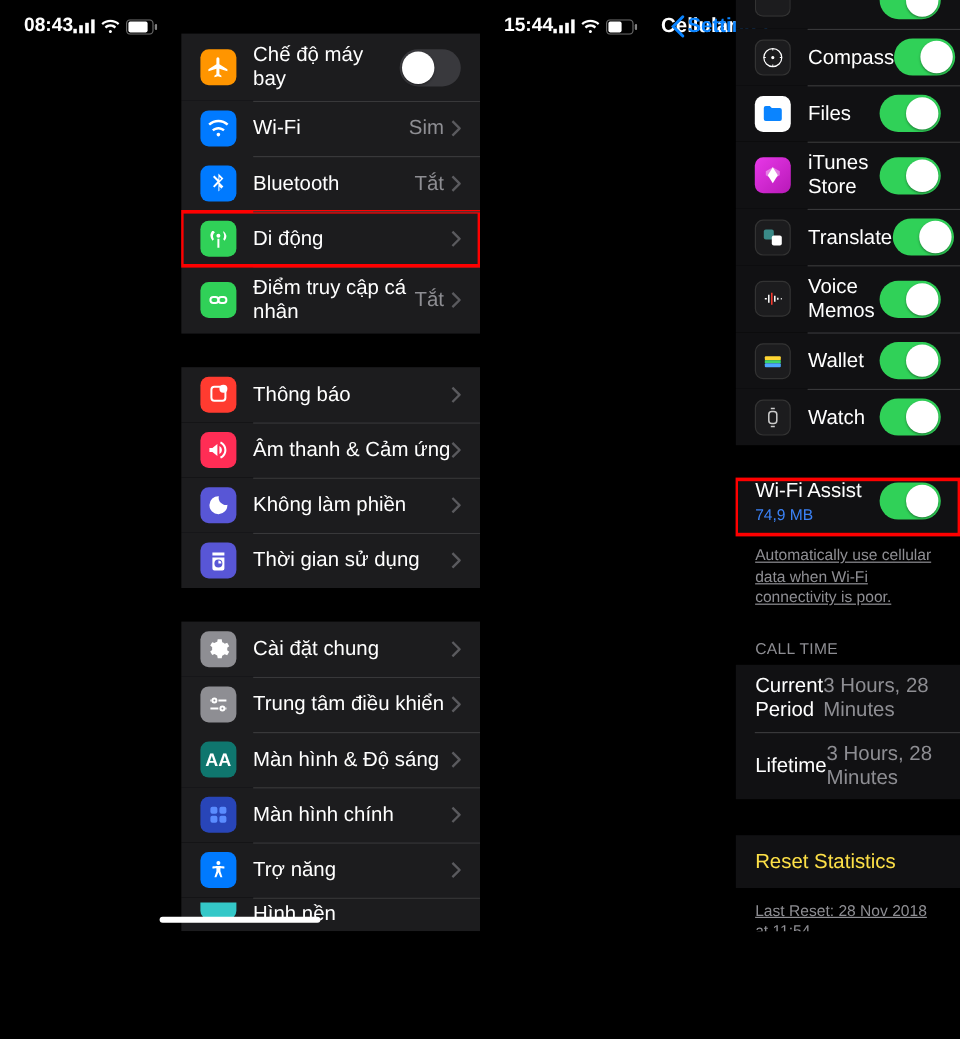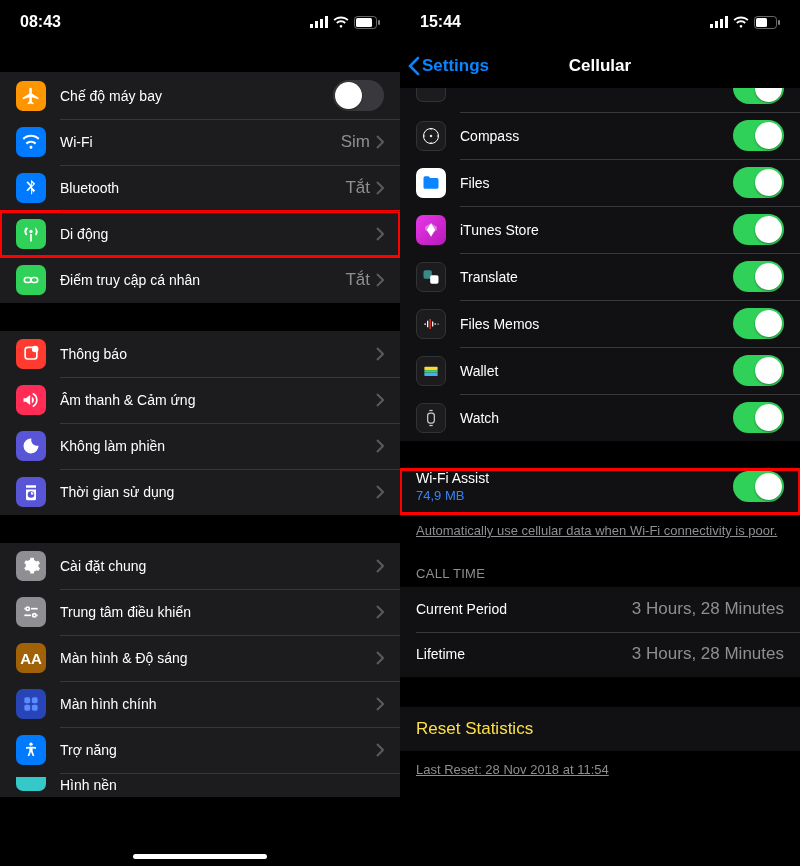--- a/index.html
+++ b/index.html
@@ -1,34 +1,34 @@
 <!DOCTYPE html>
 <html><head>
 <meta charset="utf-8">
 <style>
   * { margin:0; padding:0; box-sizing:border-box; font-family:-apple-system,"Helvetica Neue",Arial,sans-serif; }
   body { background:#000; width:800px; height:866px; display:flex; overflow:hidden; }
-  .phone { width:400px; height:866px; background:#000; display:flex; flex-direction:column; position:relative; }
+  .phone { width:400px; height:776px; background:#000; display:flex; flex-direction:row; position:relative; }
   .status-bar { height:44px; display:flex; align-items:center; justify-content:space-between; padding:0 20px; color:#fff; font-size:16px; font-weight:600; }
   .status-icons { display:flex; align-items:center; gap:5px; }
   .status-icons svg { display:block; }
   .nav-bar { height:44px; display:flex; align-items:center; justify-content:center; position:relative; color:#fff; font-size:17px; font-weight:600; }
   .back-btn { position:absolute; left:8px; display:flex; align-items:center; color:#0a84ff; font-weight:700; font-size:17px; }
   .back-btn svg { margin-right:2px; }
   .scroll { flex:1; overflow:hidden; }
   .group { margin-top:28px; }
   .group.tight { margin-top:0; }
   .row { display:flex; align-items:center; min-height:45px; padding:8px 16px 8px 16px; background:#1c1c1e; position:relative; }
   .phone-right .row { background:#111113; }
   .row + .row::before { content:""; position:absolute; left:60px; right:0; top:0; height:0.5px; background:#38383a; }
   .phone-right .row + .row.appline::before { left:60px; }
   .phone-right .row + .row.plainline::before { left:16px; }
   .icon-box { width:30px; height:30px; border-radius:7px; margin-right:14px; flex-shrink:0; display:flex; align-items:center; justify-content:center; }
   .icon-box svg { width:20px; height:20px; }
-  .row-label { color:#fff; font-size:14px; flex:1; }
+  .row-label { color:#fff; font-size:17px; flex:1; }
   .row-sub { color:#3b82f6; font-size:13px; margin-top:2px; }
   .row-value { color:#8e8e93; font-size:17px; margin-right:6px; }
   .chevron { color:#5a5a5e; flex-shrink:0; }
   .toggle { width:51px; height:31px; border-radius:16px; position:relative; flex-shrink:0; }
   .toggle.on { background:#30d158; }
   .toggle.off { background:#39393d; }
   .toggle .knob { width:27px; height:27px; border-radius:50%; background:#fff; position:absolute; top:2px; box-shadow:0 1px 2px rgba(0,0,0,.4); }
   .toggle.on .knob { right:2px; }
   .toggle.off .knob { left:2px; }
   .highlight { outline:3px solid #ff0000; outline-offset:-2px; position:relative; z-index:2; }
@@ -196,21 +196,21 @@
               <line x1="4" y1="16" x2="12" y2="16"></line>
               <line x1="19" y1="16" x2="20" y2="16"></line>
             </svg>
           </div>
         <span class="row-label">Trung tâm điều khiển</span>
         <svg class="chevron" width="8" height="14" viewBox="0 0 8 14">
             <path d="M1 1l6 6-6 6" stroke="currentColor" stroke-width="2" fill="none"></path>
           </svg>
       </div>
       <div class="row">
-        <div class="icon-box" style="background:#a16207">
+        <div class="icon-box" style="background:#0f766e">
             <span style="color:#fff;font-size:15px;font-weight:600">AA</span>
           </div>
         <span class="row-label">Màn hình &amp; Độ sáng</span>
         <svg class="chevron" width="8" height="14" viewBox="0 0 8 14">
             <path d="M1 1l6 6-6 6" stroke="currentColor" stroke-width="2" fill="none"></path>
           </svg>
       </div>
       <div class="row">
         <div class="icon-box" style="background:#2845b8">
             <svg viewBox="0 0 24 24" fill="#5a8cff">
@@ -337,21 +337,21 @@
         <div class="icon-box" style="background:#1c1c1e;border:0.5px solid #333">
             <svg viewBox="0 0 24 24" stroke="#fff" stroke-width="1.5">
               <line x1="4" y1="12" x2="6" y2="12"></line>
               <line x1="8" y1="8" x2="8" y2="16"></line>
               <line x1="11" y1="6" x2="11" y2="18" stroke="#ff3b30"></line>
               <line x1="14" y1="9" x2="14" y2="15"></line>
               <line x1="17" y1="11" x2="17" y2="13"></line>
               <line x1="20" y1="12" x2="21" y2="12"></line>
             </svg>
           </div>
-        <span class="row-label">Files Memos</span>
+        <span class="row-label">Voice Memos</span>
         <div class="toggle on">
             <div class="knob"></div>
           </div>
       </div>
       <div class="row appline">
         <div class="icon-box" style="background:#1c1c1e;border:0.5px solid #333">
             <svg viewBox="0 0 24 24">
               <rect x="4" y="7" width="16" height="4" rx="1" fill="#ffd633"></rect>
               <rect x="4" y="11" width="16" height="3" fill="#3dd46a"></rect>
               <rect x="4" y="14" width="16" height="4" rx="1" fill="#4da6ff"></rect>

